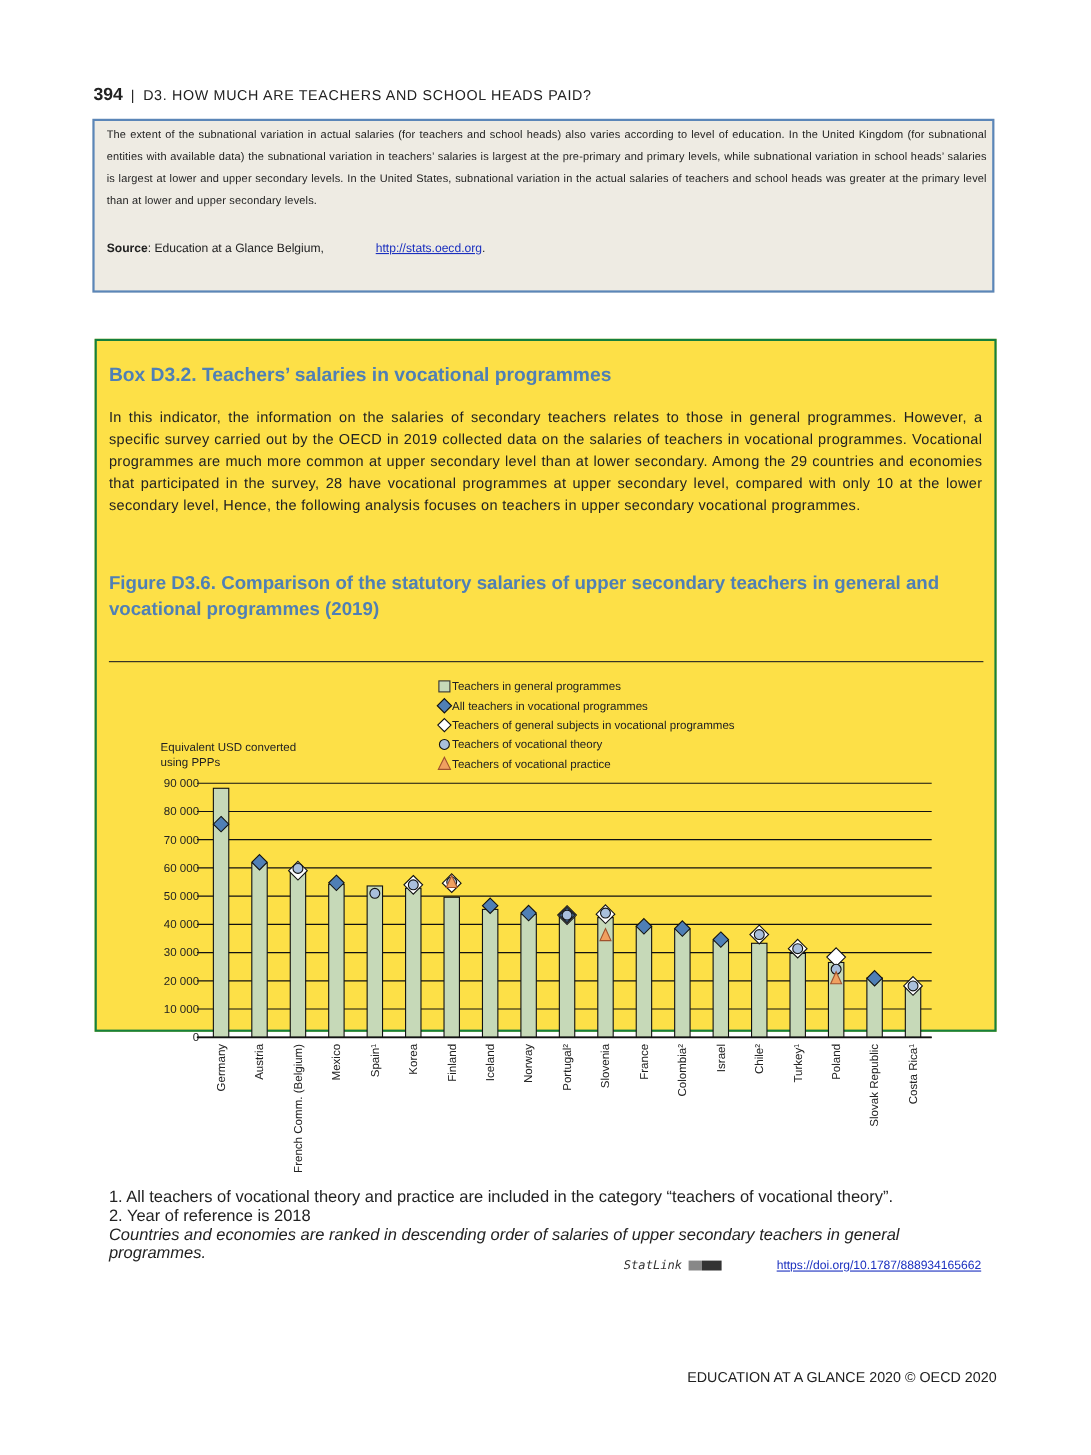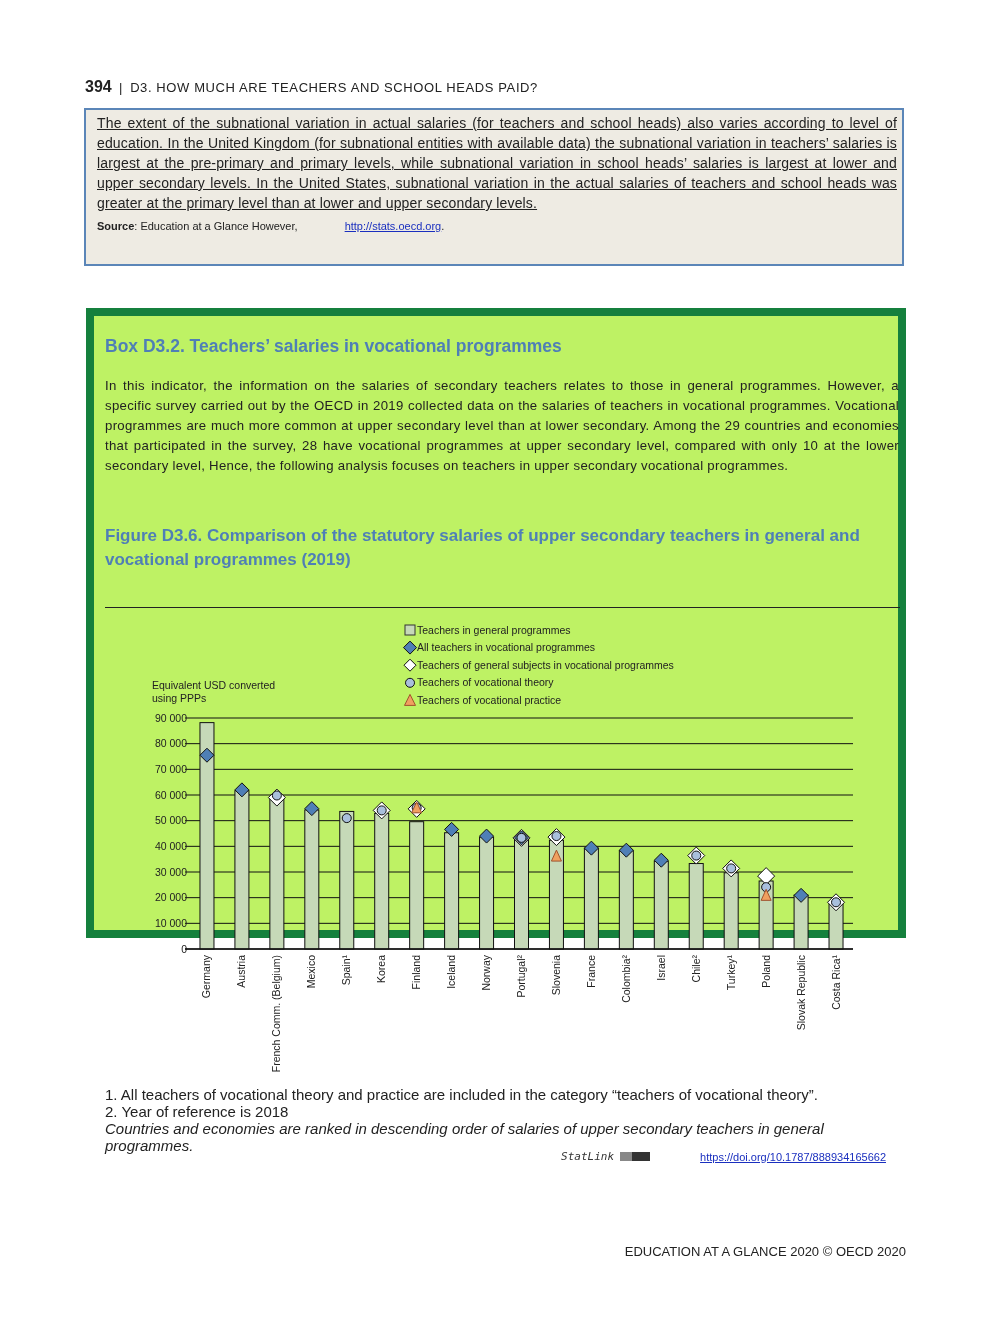--- a/index.html
+++ b/index.html
@@ -1,25 +1,25 @@
 <!DOCTYPE html>
 <html><head>
 <meta charset="utf-8">
 <style>
   html, body { margin: 0; padding: 0; background: #ffffff; }
   body { width: 992px; height: 1323px; position: relative; font-family: "Liberation Sans", sans-serif; color: #222; }
   .page-header { position: absolute; left: 85px; top: 78px; font-size: 13px; letter-spacing: 0.6px; color: #222; }
   .page-header .pnum { font-weight: bold; font-size: 16px; letter-spacing: 0; }
   .page-header .sep { margin: 0 3px; }
   .box1 { position: absolute; left: 84px; top: 108px; width: 820px; height: 158px; background: #eeebe3; border: 2px solid #5b86b8; box-sizing: border-box; }
-  .box1 .para { position: absolute; left: 11px; top: 3px; width: 800px; font-size: 14px; line-height: 20px; text-align: justify; letter-spacing: 0.15px; text-decoration: underline; }
+  .box1 .para { position: absolute; left: 11px; top: 3px; width: 800px; font-size: 10px; line-height: 20px; text-align: justify; letter-spacing: 0.15px; }
   .box1 .src { position: absolute; left: 11px; top: 110px; font-size: 11px; }
   .src b { font-weight: bold; }
   a.link { color: #1a2fbf; text-decoration: underline; padding-left: 44px; }
-  .box2 { position: absolute; left: 86px; top: 308px; width: 820px; height: 630px; background: #bef264; border: 8px solid #15803d; box-sizing: border-box; }
+  .box2 { position: absolute; left: 86px; top: 308px; width: 820px; height: 630px; background: #fde047; border: 2px solid #15803d; box-sizing: border-box; }
   .box-title { position: absolute; left: 11px; top: 20px; font-size: 17.5px; font-weight: bold; color: #4f7fb6; }
   .box2 .para { position: absolute; left: 11px; top: 60px; width: 794px; font-size: 13.2px; line-height: 20px; text-align: justify; letter-spacing: 0.3px; }
   .fig-title { position: absolute; left: 11px; top: 208px; width: 780px; font-size: 17px; font-weight: bold; color: #4f7fb6; line-height: 24px; }
   .fig-sub { position: absolute; left: 11px; top: 257px; font-size: 14.5px; color: #222; }
   .fig-rule { position: absolute; left: 11px; top: 291px; width: 795px; height: 1px; background: #222; }
   .chart-wrap { position: absolute; left: 0; top: 0; width: 816px; height: 860px; }
   .notes { position: absolute; left: 11px; top: 770px; font-size: 15px; line-height: 17px; }
   .notes .it { font-style: italic; }
   .statlink { position: absolute; right: 12px; top: 834px; font-size: 11px; display: flex; align-items: center; gap: 6px; }
   .statlink .sl-label { font-family: "DejaVu Sans Mono", monospace; font-style: italic; font-weight: normal; font-size: 11px; color: #333; }
@@ -32,21 +32,21 @@
 
 <div class="page-header">
   <span class="pnum">394</span>
   <span class="sep">|</span>
   <span>D3. HOW MUCH ARE TEACHERS AND SCHOOL HEADS PAID?</span>
 </div>
 
 <div class="box1">
   <div class="para">The extent of the subnational variation in actual salaries (for teachers and school heads) also varies according to level of education. In the United Kingdom (for subnational entities with available data) the subnational variation in teachers’ salaries is largest at the pre-primary and primary levels, while subnational variation in school heads’ salaries is largest at lower and upper secondary levels. In the United States, subnational variation in the actual salaries of teachers and school heads was greater at the primary level than at lower and upper secondary levels.</div>
   <div class="src">
-    <b>Source</b><span>: Education at a Glance However, </span><a class="link">http://stats.oecd.org</a><span>.</span>
+    <b>Source</b><span>: Education at a Glance Belgium, </span><a class="link">http://stats.oecd.org</a><span>.</span>
   </div>
 </div>
 
 <div class="box2">
   <div class="box-title">Box D3.2. Teachers’ salaries in vocational programmes</div>
   <div class="para">In this indicator, the information on the salaries of secondary teachers relates to those in general programmes. However, a specific survey carried out by the OECD in 2019 collected data on the salaries of teachers in vocational programmes. Vocational programmes are much more common at upper secondary level than at lower secondary. Among the 29 countries and economies that participated in the survey, 28 have vocational programmes at upper secondary level, compared with only 10 at the lower secondary level, Hence, the following analysis focuses on teachers in upper secondary vocational programmes.</div>
   <div class="fig-title">Figure D3.6. Comparison of the statutory salaries of upper secondary teachers in general and vocational programmes (2019)</div>
   <div class="fig-rule"></div>
 
   <svg class="chart-wrap" id="chart" width="816" height="860" viewBox="0 0 816 860">

